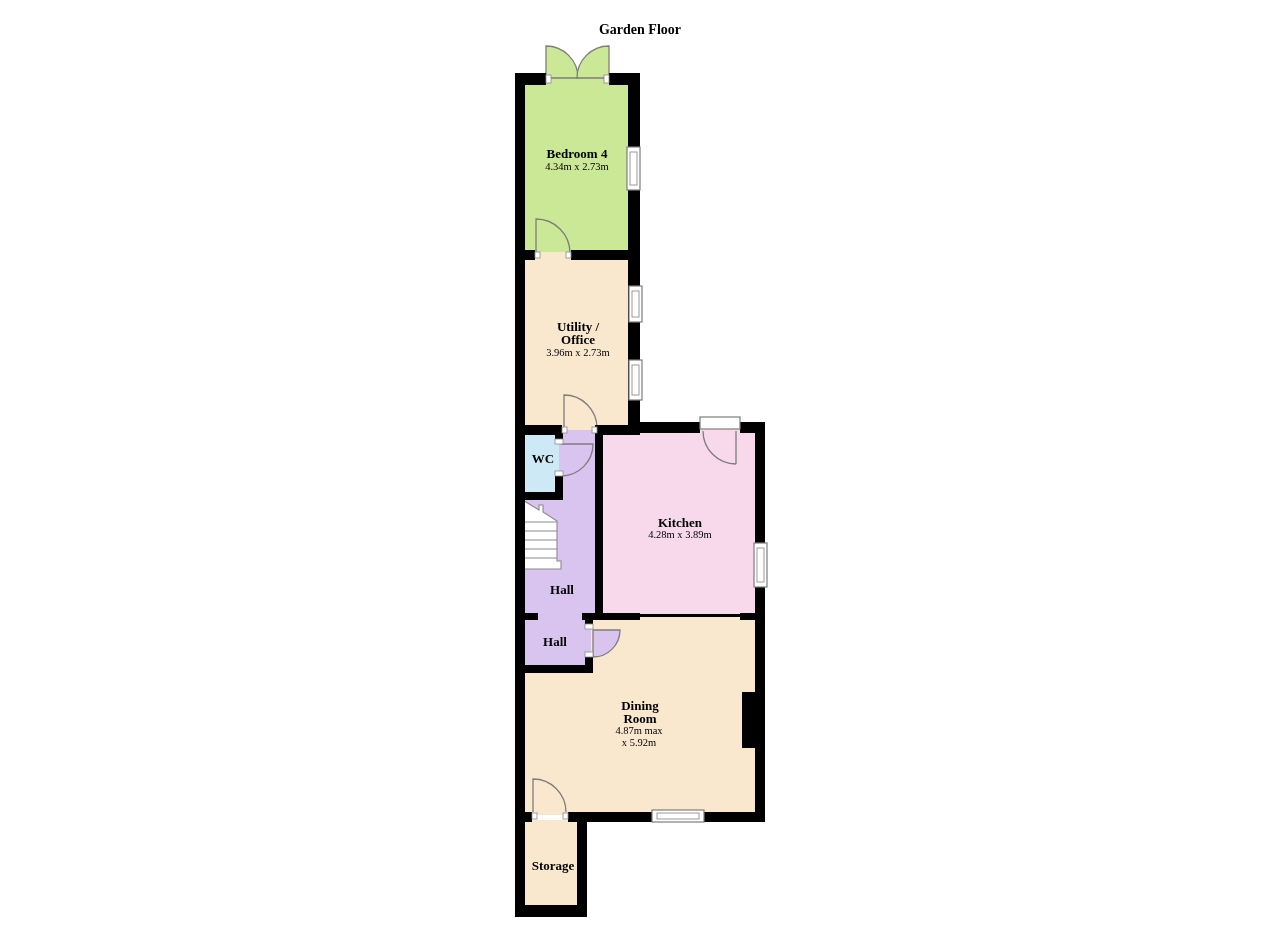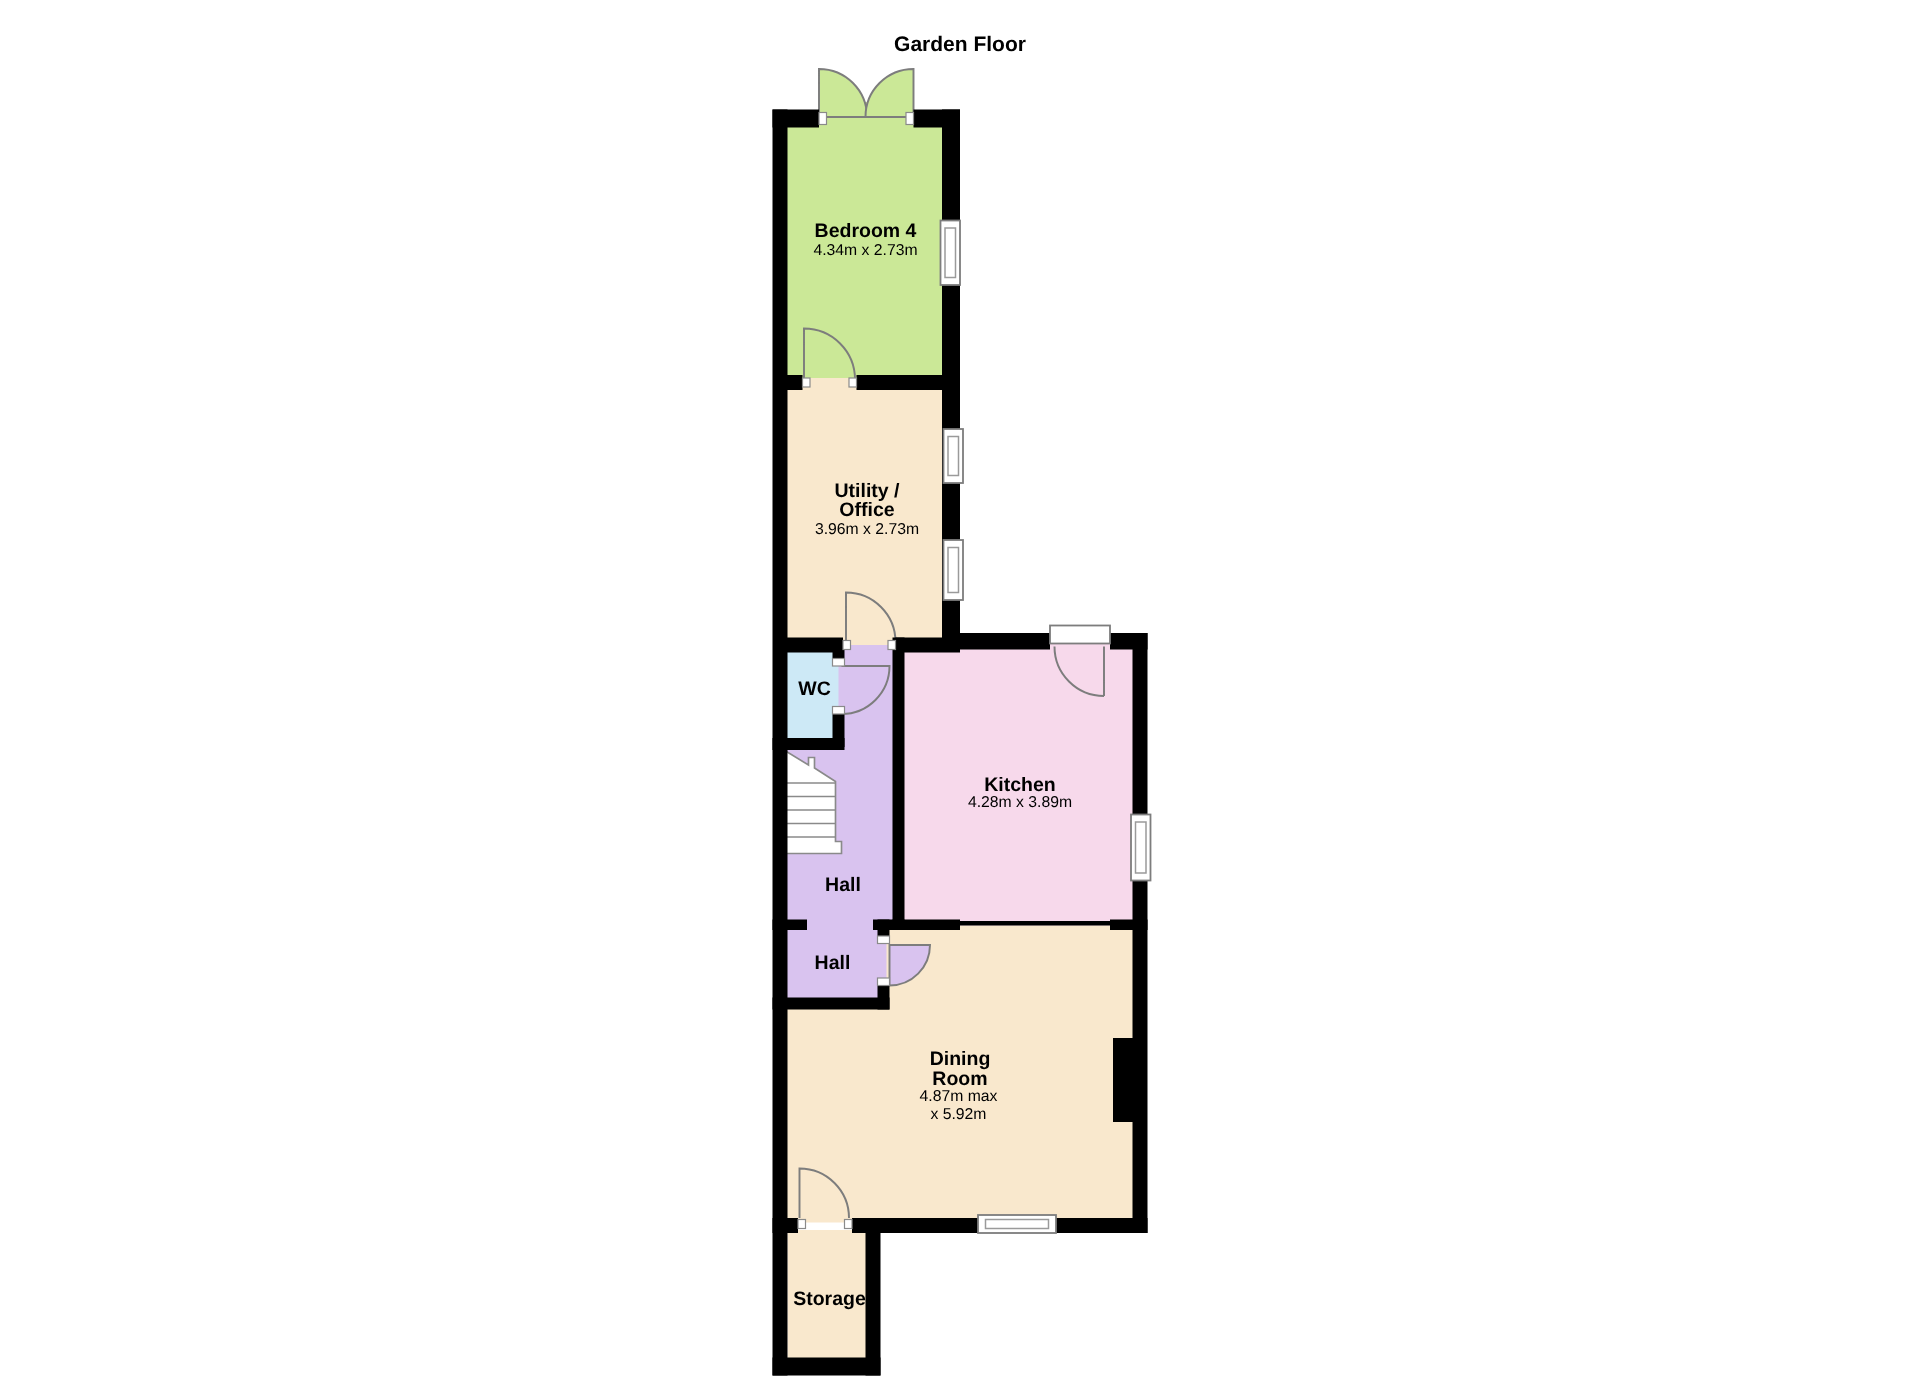--- a/index.html
+++ b/index.html
@@ -1,16 +1,16 @@
 <!DOCTYPE html>
 <html><head>
 <meta charset="utf-8">
 <style>
   html,body{margin:0;padding:0;background:#ffffff;}
-  .page{position:relative;width:1072px;height:930px;background:#fff;font-family:Liberation Sans, sans-serif;}
+  .page{position:relative;width:1072px;height:930px;background:#fff;font-family:Liberation Serif, serif;}
   svg text{fill:#000;}
   .plan-title{font-size:14px;font-weight:bold;}
   .room-label{font-size:13px;font-weight:bold;}
   .room-dims{font-size:10.5px;}
   .wall{fill:#000;stroke:none;}
   .door-line{fill:none;stroke:#7d7d7d;stroke-width:1.3;}
   .door-fill{stroke:#7d7d7d;stroke-width:1.3;}
   .window{fill:#ffffff;stroke:#7d7d7d;stroke-width:1.2;}
   .window-inner{fill:#ffffff;stroke:#9a9a9a;stroke-width:1;}
   .jamb{fill:#ffffff;stroke:#8a8a8a;stroke-width:0.8;}

